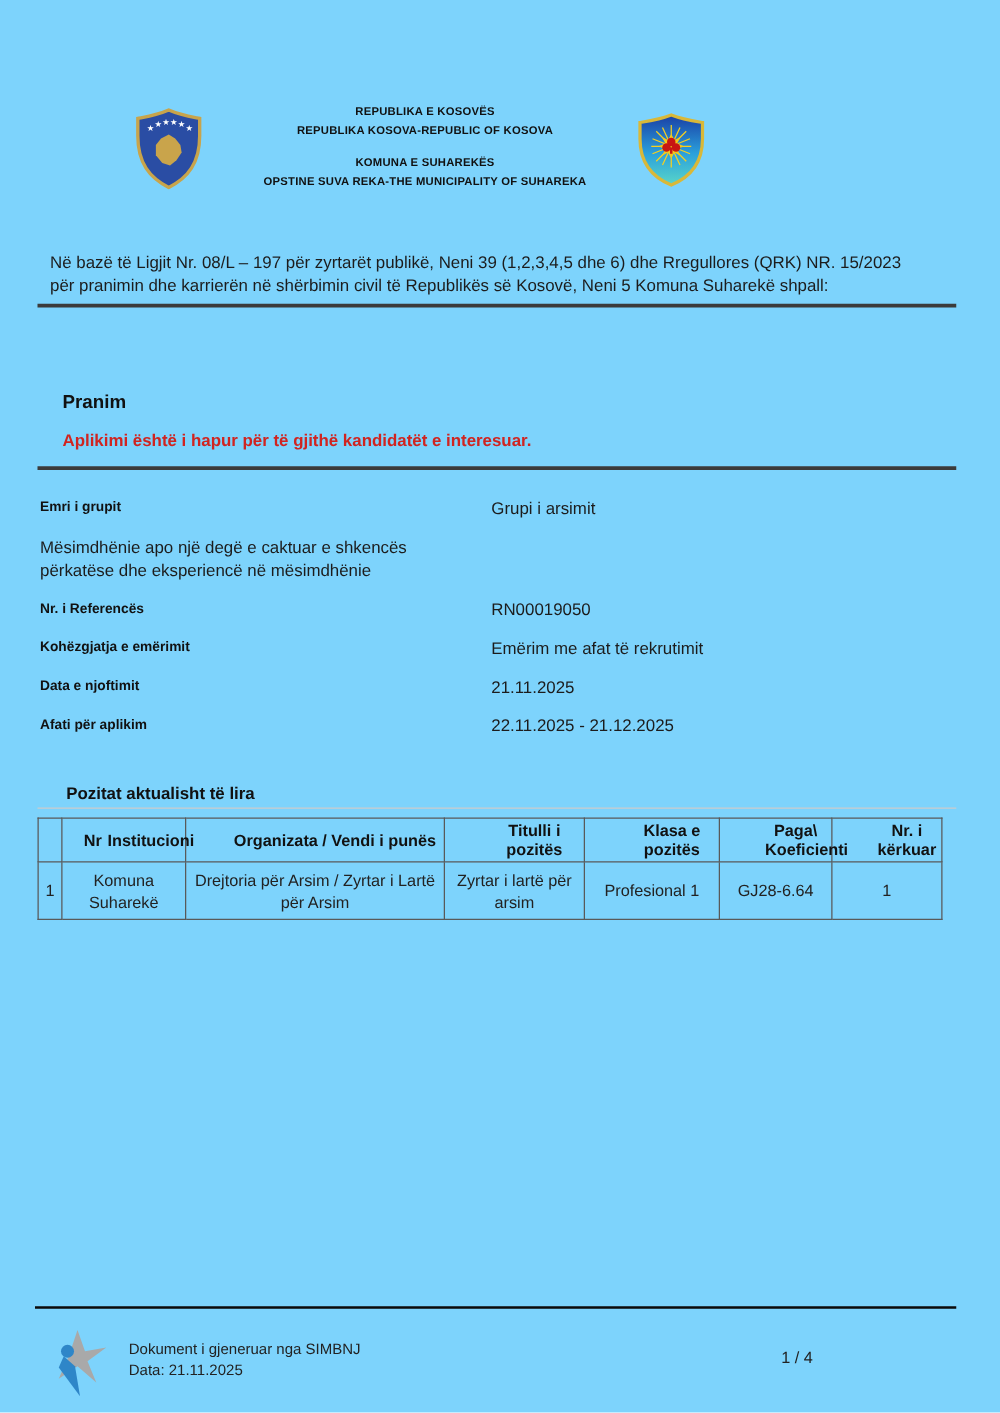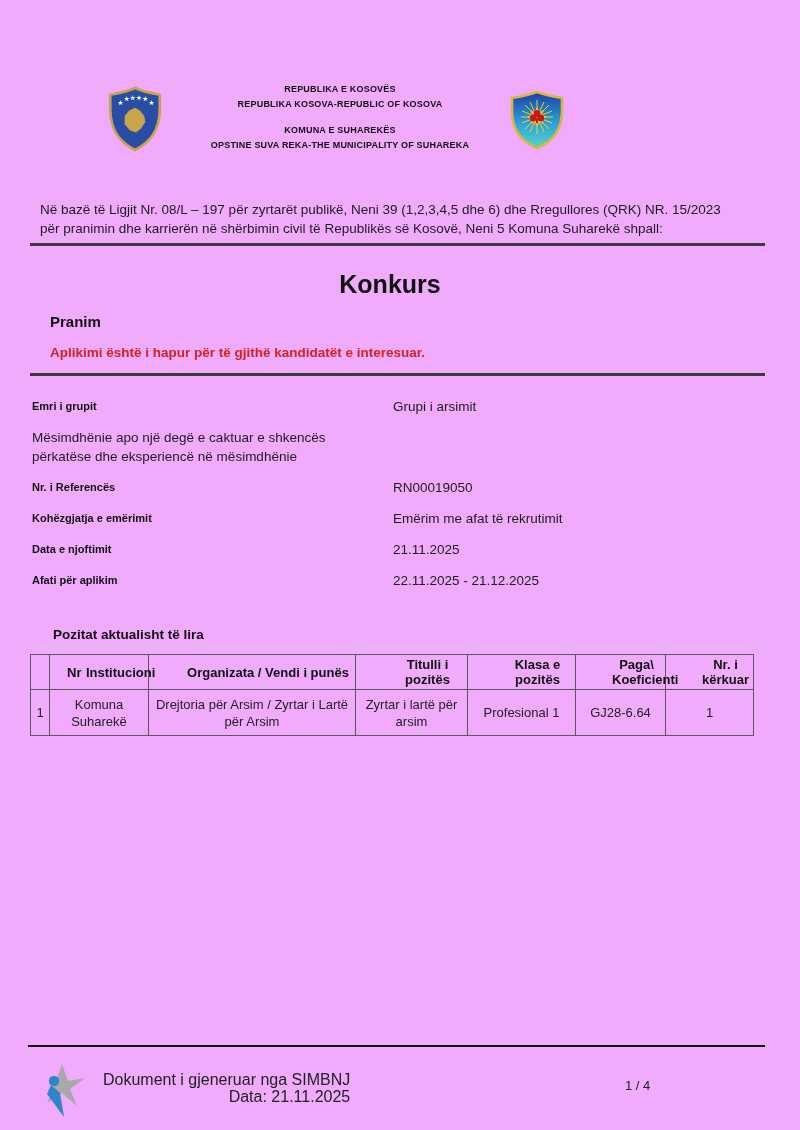--- a/index.html
+++ b/index.html
@@ -1,18 +1,18 @@
 <!DOCTYPE html>
 <html><head>
 <meta charset="utf-8">
 <style>
   * { margin:0; padding:0; box-sizing:border-box; }
   html,body { background:#ffffff; }
   .page {
-    position:relative; width:800px; height:1130px; background:#f0abfc;
+    position:relative; width:800px; height:1130px; background:#7dd3fc;
     font-family:"Liberation Sans", sans-serif; color:#1f1f1f; overflow:hidden;
   }
   
   .emblem-left { position:absolute; left:108px; top:86px; }
   .emblem-right { position:absolute; left:508px; top:90px; }
   .header-text { position:absolute; left:170px; top:82px; width:340px; text-align:center; }
   .header-text .hline { font-size:9px; font-weight:bold; line-height:15px; color:#111; letter-spacing:.2px; }
   .header-text .gap { height:11px; }
   
   .intro { position:absolute; left:40px; top:200px; width:702px; font-size:13.5px; line-height:19px; color:#1c1c1c; }
@@ -32,21 +32,21 @@
   .rule-thin { position:absolute; left:30px; top:646px; width:735px; height:1px; background:#cccccc; }
   table.vacancies { position:absolute; left:30px; top:654px; width:723px; border-collapse:collapse; table-layout:fixed; }
   table.vacancies th, table.vacancies td {
     border:1px solid #595959; text-align:center; vertical-align:middle; padding:2px 4px;
   }
   table.vacancies th { font-size:13px; font-weight:bold; color:#111; height:34px; line-height:15px;padding-left:36px; }
   table.vacancies td { font-size:13px; color:#222; height:46px; line-height:17px; }
   
   .footer-rule { position:absolute; left:28px; top:1045px; width:737px; height:2px; background:#0a0a0a; }
   .footer-logo { position:absolute; left:38px; top:1064px; }
-  .footer-text { position:absolute; left:103px; top:1071px; font-size:16px; line-height:17px; color:#222;text-align:right; }
+  .footer-text { position:absolute; left:103px; top:1071px; font-size:12px; line-height:17px; color:#222; }
   .page-number { position:absolute; left:625px; top:1078px; font-size:13px; color:#222; }
 </style>
 </head>
 <body>
 
 <div class="page">
 
   <div class="emblem-left">
     <svg width="54" height="66" viewBox="0 0 52 64">
       <path d="M26,2 C35,6 45,7.5 50,8.5 L50,22 C50,43 41,54.5 26,62 C11,54.5 2,43 2,22 L2,8.5 C7,7.5 17,6 26,2 Z" fill="#2a4da4" stroke="#c8a44b" stroke-width="2.6"></path>
@@ -102,21 +102,20 @@
         <circle cx="25.2" cy="28" r="3.4"></circle>
         <circle cx="32.8" cy="28" r="3.4"></circle>
         <rect x="28" y="28" width="2" height="5"></rect>
       </g>
     </svg>
   </div>
 
   <p class="intro">Në bazë të Ligjit Nr. 08/L – 197 për zyrtarët publikë, Neni 39 (1,2,3,4,5 dhe 6) dhe Rregullores (QRK) NR. 15/2023 për pranimin dhe karrierën në shërbimin civil të Republikës së Kosovë, Neni 5 Komuna Suharekë shpall:</p>
   <div class="rule-thick rule1"></div>
 
-  <div class="title">Konkurs</div>
   <div class="subtitle">Pranim</div>
   <div class="notice" style="color:#d02420;text-align:center;">Aplikimi është i hapur për të gjithë kandidatët e interesuar.</div>
   <div class="rule-thick rule2"></div>
 
   <div class="details">
     <div class="detail-row">
       <div class="detail-label">Emri i grupit</div>
       <div class="detail-value">Grupi i arsimit</div>
     </div>
     <div class="detail-row">

